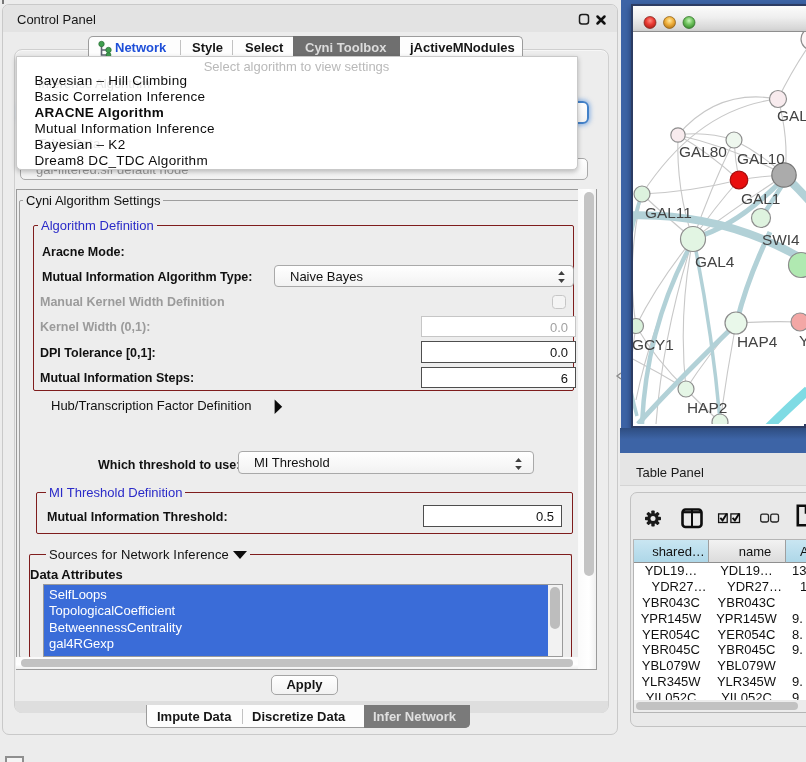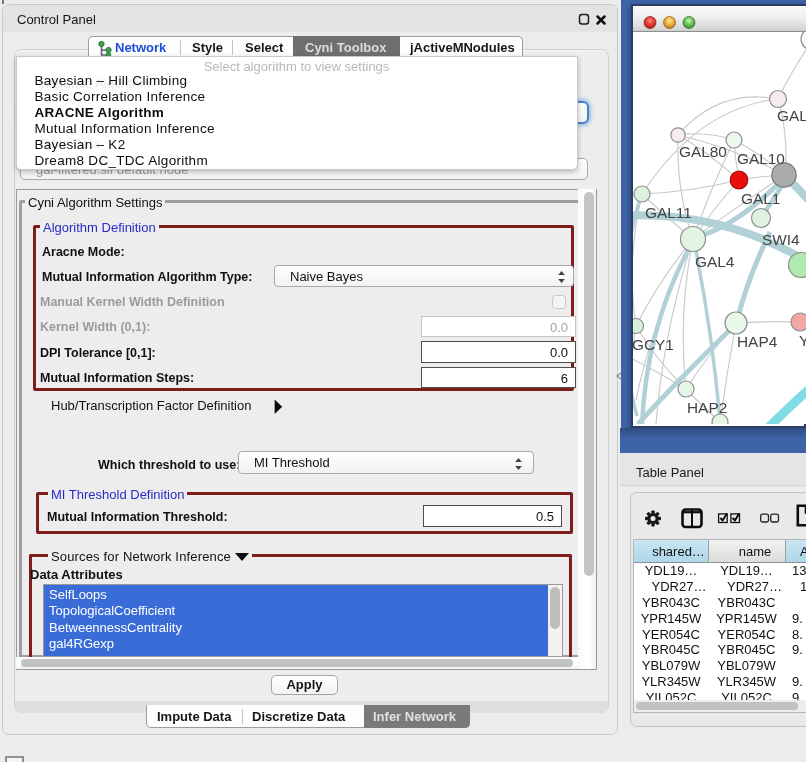--- a/index.html
+++ b/index.html
@@ -7,21 +7,21 @@
        font-family:"Liberation Sans",sans-serif;-webkit-font-smoothing:antialiased;}
   .abs{position:absolute;white-space:nowrap;}
   #stage{position:absolute;left:0;top:0;width:806px;height:762px;overflow:hidden;}
   .lbl{font-size:12.5px;font-weight:bold;color:#111;white-space:nowrap;}
   .lbl.dis{color:#9b9b9b;}
   .combo{position:absolute;background:linear-gradient(#ffffff,#f2f2f2);
          border:1px solid #a9a9a9;border-radius:4px;box-sizing:border-box;}
   .combo .ctext{position:absolute;left:15px;top:3px;font-size:13px;color:#111;}
   .field{position:absolute;background:#fff;box-sizing:border-box;}
   .fval{position:absolute;right:7px;top:3px;font-size:13px;color:#111;}
-  .grp{position:absolute;border:3px solid #7f1d1d;border-radius:2px;box-sizing:border-box;}
+  .grp{position:absolute;border:1px solid #7f1d1d;border-radius:2px;box-sizing:border-box;}
   .gtitle{position:absolute;top:-7px;background:#ededed;padding:0 3px;font-size:13px;white-space:nowrap;line-height:13px;}
 </style>
 </head>
 <body>
 <div id="stage">
 
   <div class="abs" style="left:621px;top:0;width:185px;height:453px;background:#3d64a6;"></div>
 
   <div class="abs" style="left:631px;top:4px;width:175px;height:424px;background:#fff;border:2px solid #2c3c63;box-sizing:border-box;box-shadow:0 3px 6px rgba(8,16,40,.5);"></div>
   <div class="abs" style="left:633px;top:6px;width:173px;height:25px;background:linear-gradient(#fbfbfb,#efefef 45%,#d7d7d7 90%,#cdcdcd);border-bottom:1px solid #8f8f8f;"></div>

